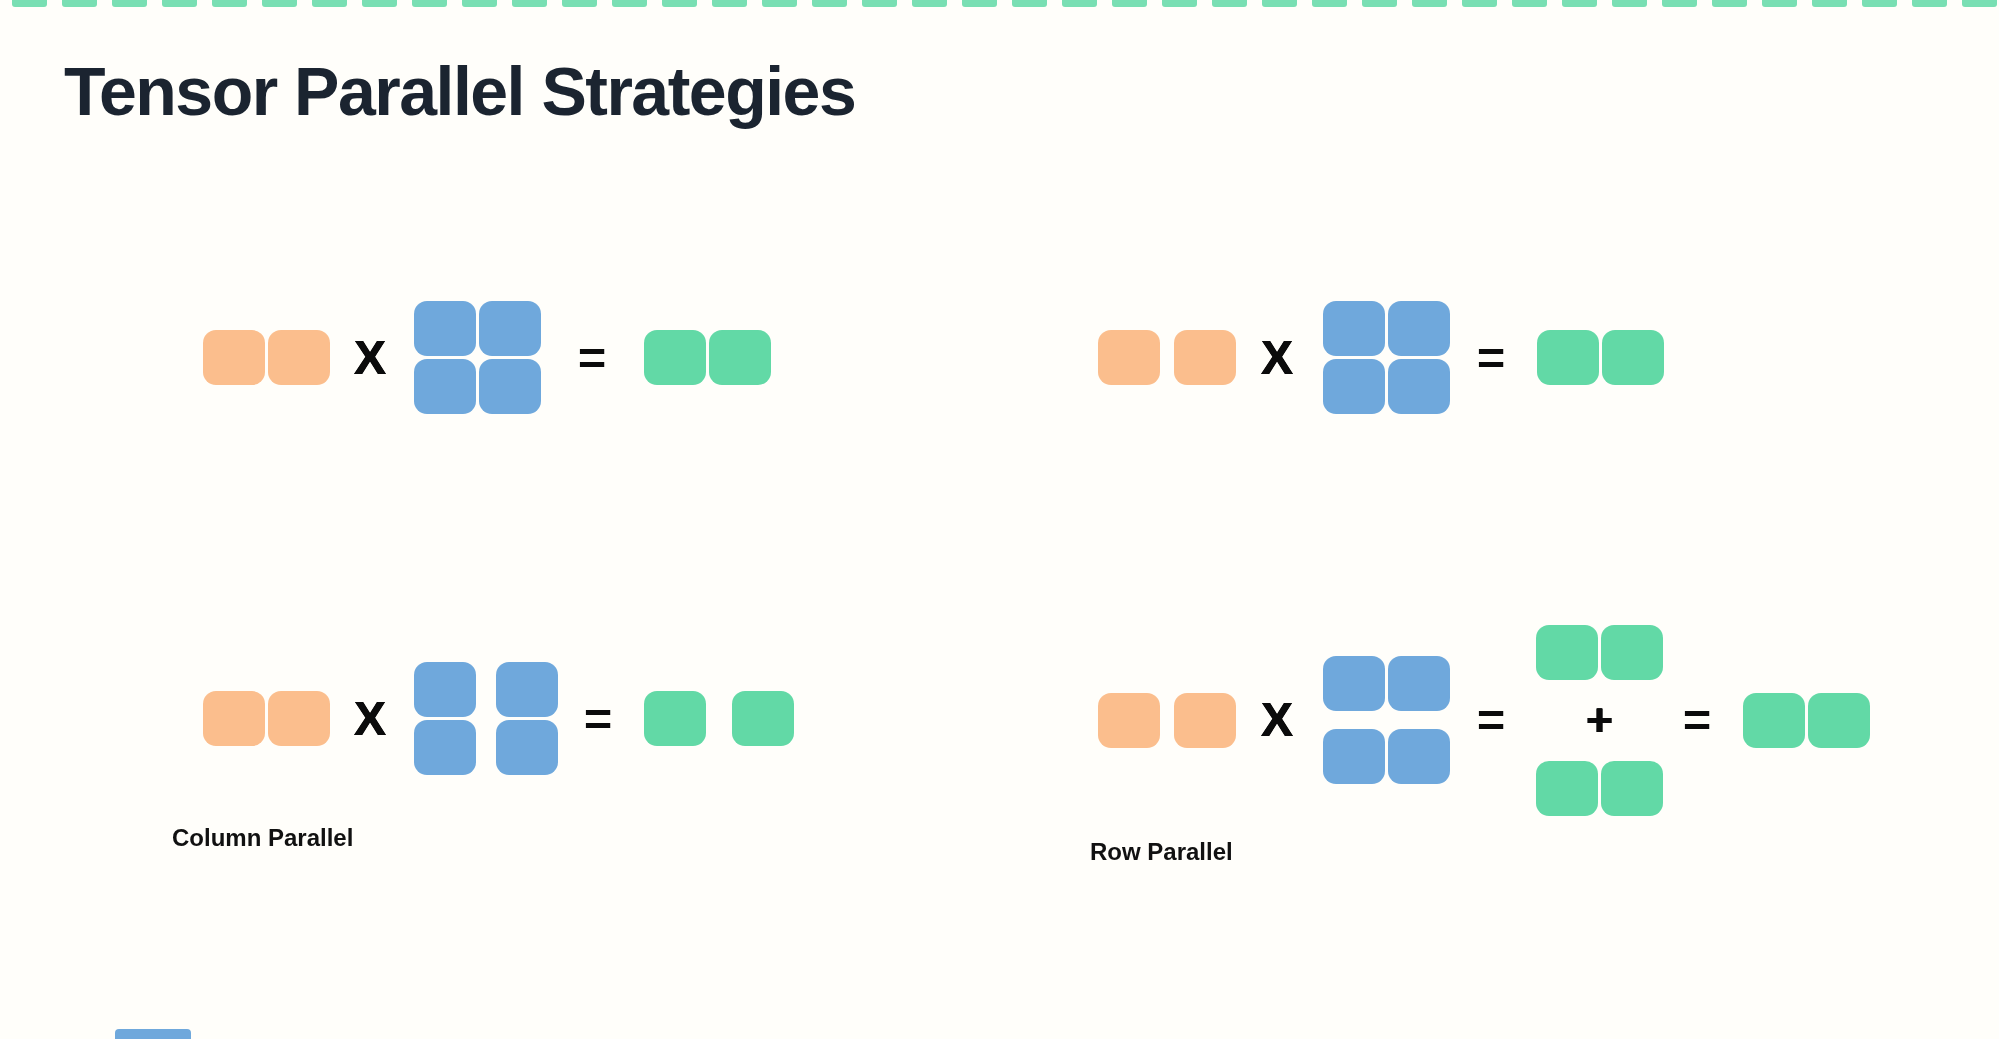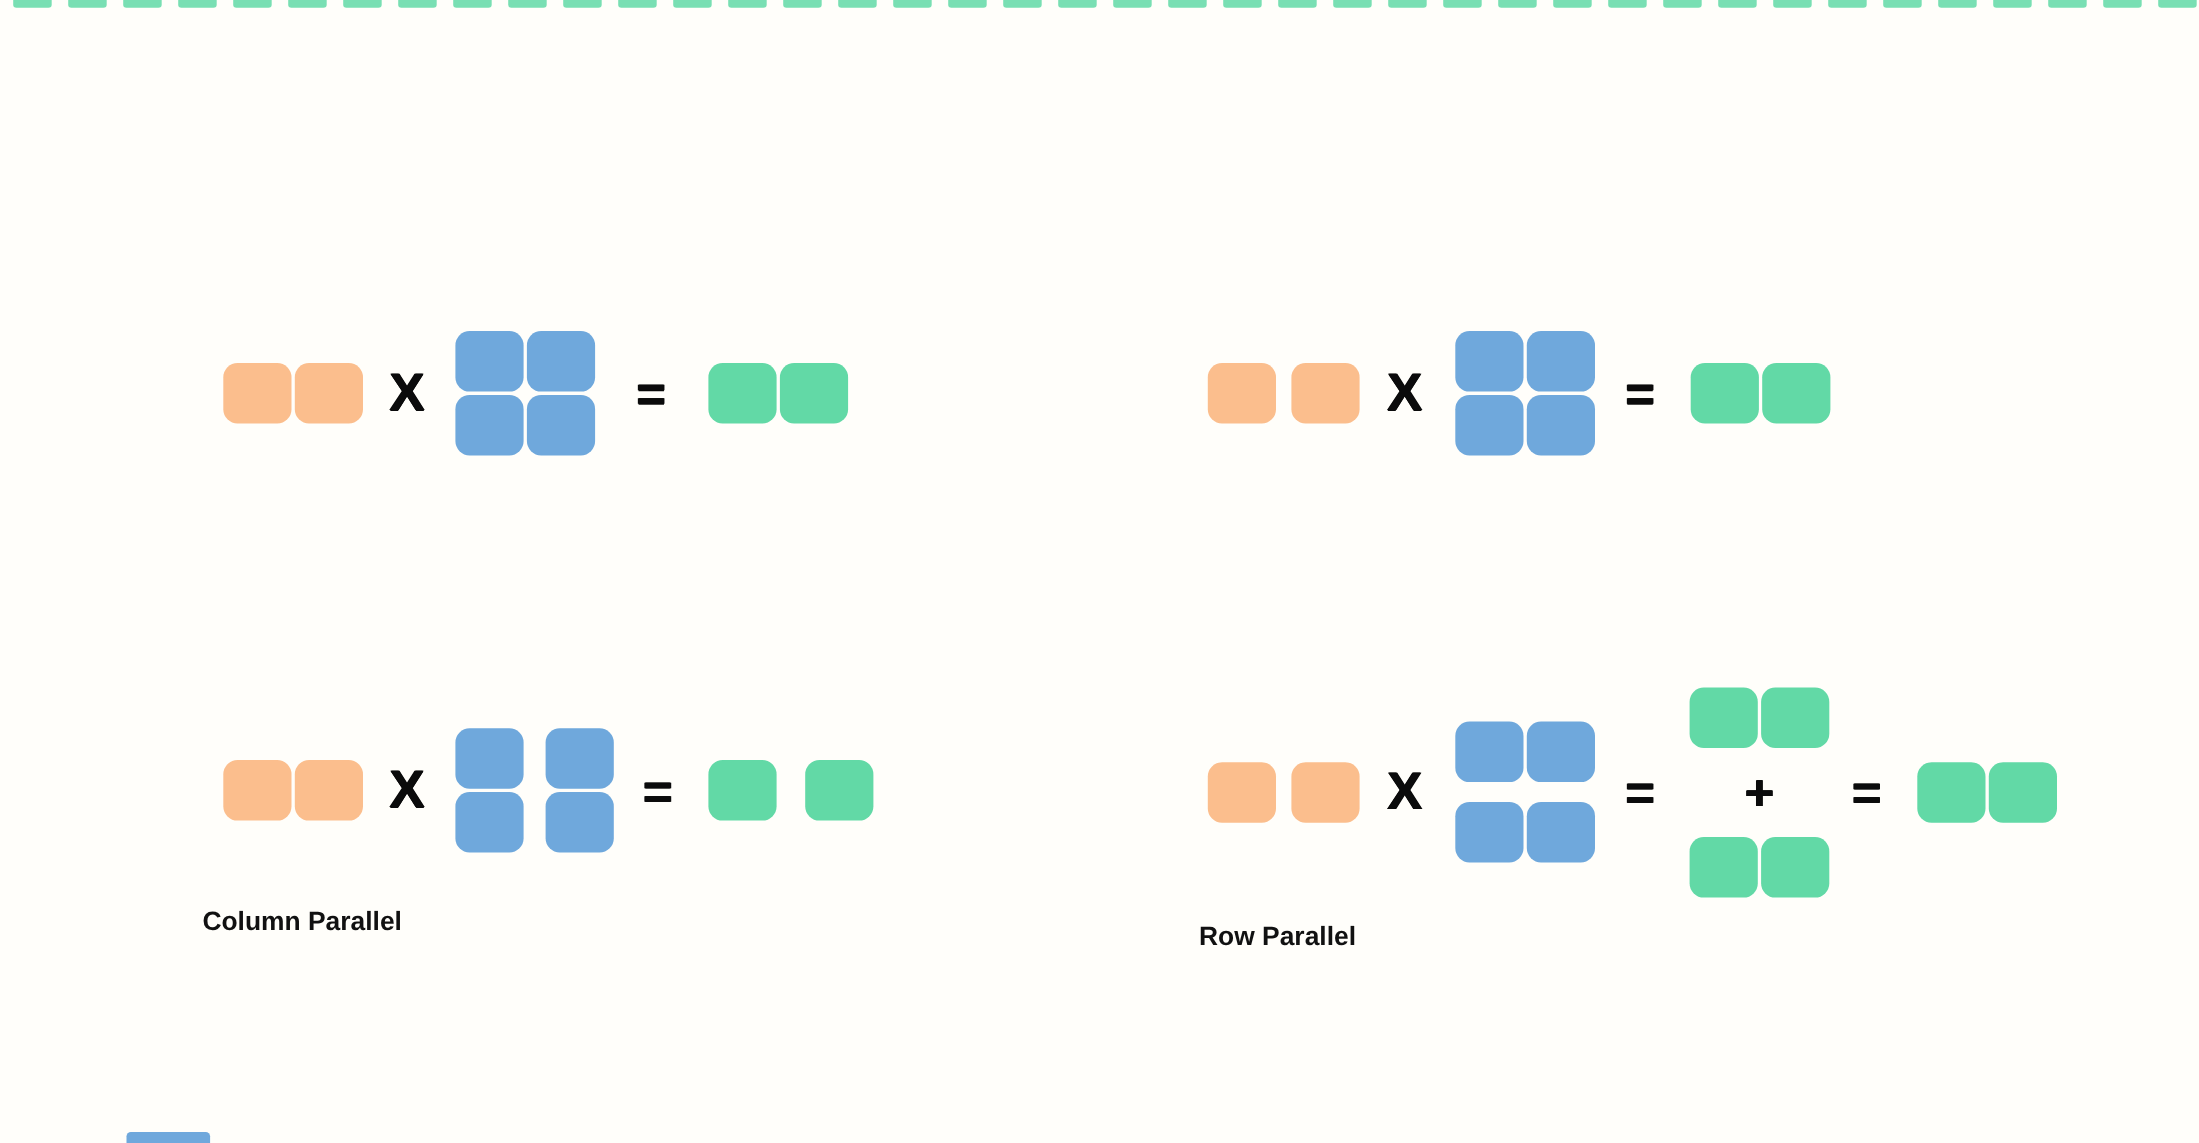--- a/index.html
+++ b/index.html
@@ -45,21 +45,21 @@
       text-shadow:0.6px 0 0 currentColor,-0.6px 0 0 currentColor,0 0.4px 0 currentColor;}
   .op-x{font-size:48px;width:44px;}
   .op-eq{font-size:46px;width:36px;}
   .op-eq2{font-size:46px;width:32px;}
   .op-plus{font-size:46px;width:40px;}
 
   .stack{display:flex;flex-direction:column;align-items:center;width:127px;flex:0 0 auto;}
   .plus-zone{height:81px;display:flex;align-items:center;justify-content:center;}
 
   .diagram-label{position:absolute;font-size:24px;font-weight:700;color:var(--c-label);white-space:nowrap;}
-  .label-column{left:184px;top:824px;}
+  .label-column{left:172px;top:824px;}
   .label-row{left:1090px;top:838px;}
 
   .ml18{margin-left:18px;} .ml19{margin-left:19px;} .ml22{margin-left:22px;} .ml23{margin-left:23px;}
   .ml24{margin-left:24px;} .ml27{margin-left:27px;} .ml28{margin-left:28px;} .ml30{margin-left:30px;}
   .ml33{margin-left:33px;} .ml34{margin-left:34px;}
 </style>
 </head>
 <body>
 
 <div class="canvas">
@@ -100,20 +100,21 @@
       <div class="strip-square" style="background: rgb(98, 217, 166);"></div>
       <div class="strip-square" style="background: rgb(98, 217, 166);"></div>
       <div class="strip-square" style="background: rgb(98, 217, 166);"></div>
       <div class="strip-square" style="background: rgb(98, 217, 166);"></div>
       <div class="strip-square" style="background: rgb(98, 217, 166);"></div>
       <div class="strip-square" style="background: rgb(98, 217, 166);"></div>
       <div class="strip-square" style="background: rgb(98, 217, 166);"></div>
       <div class="strip-square" style="background: rgb(98, 217, 166);"></div>
     </div>
 
+  <h1 class="title">Tensor Parallel Strategies</h1>
 
   <div class="eq-row" style="left:203px;top:301px;height:113px;">
     <div class="vec">
       <div class="blk input"></div>
       <div class="blk input"></div>
     </div>
     <div class="op op-x ml18">X</div>
     <div class="grid22 ml22">
       <div class="blk weight"></div>
       <div class="blk weight"></div>

